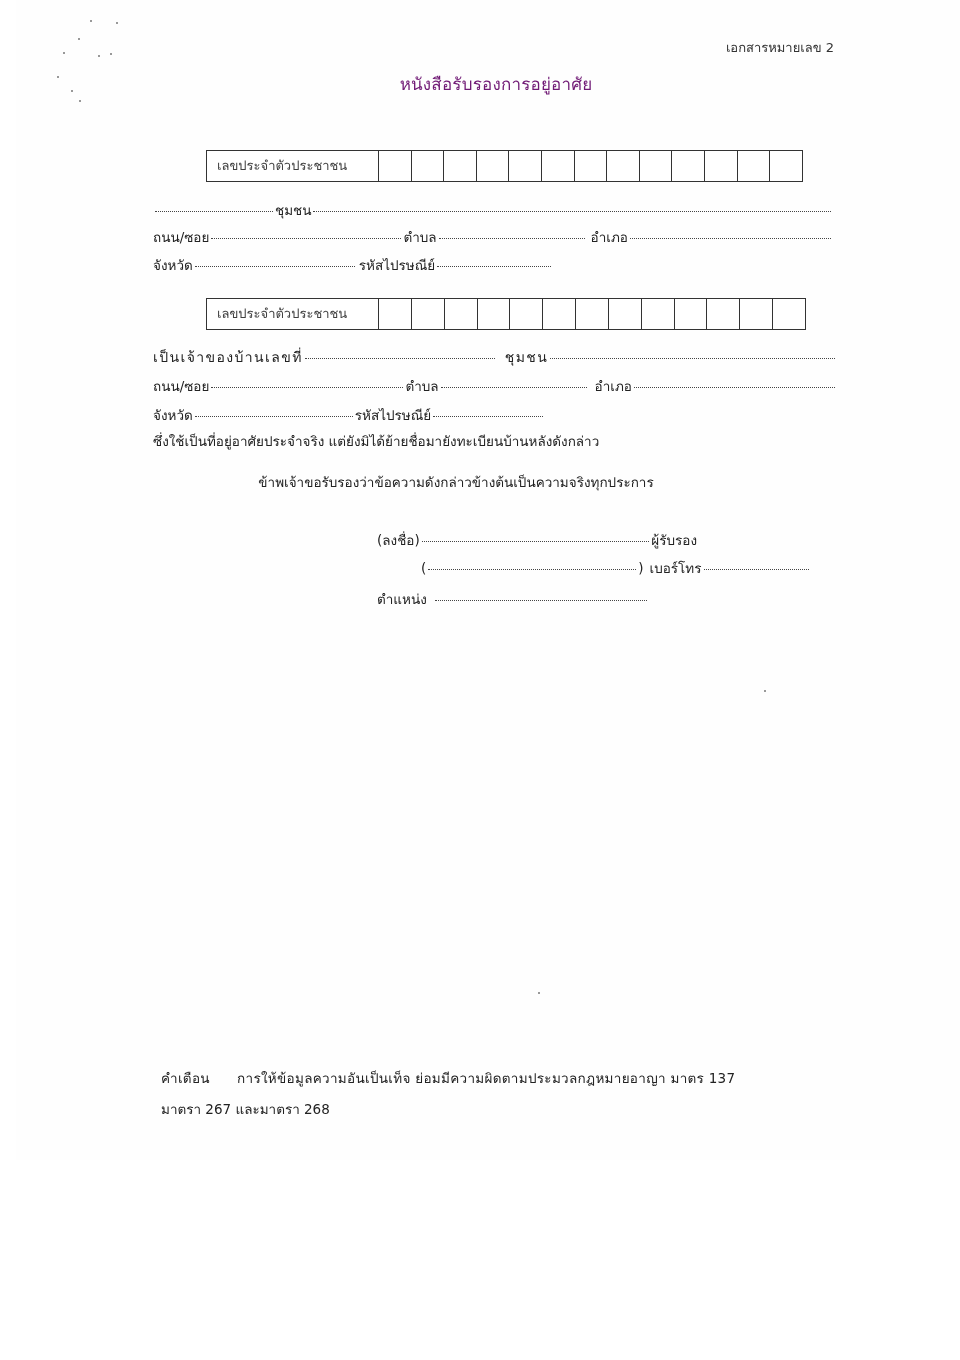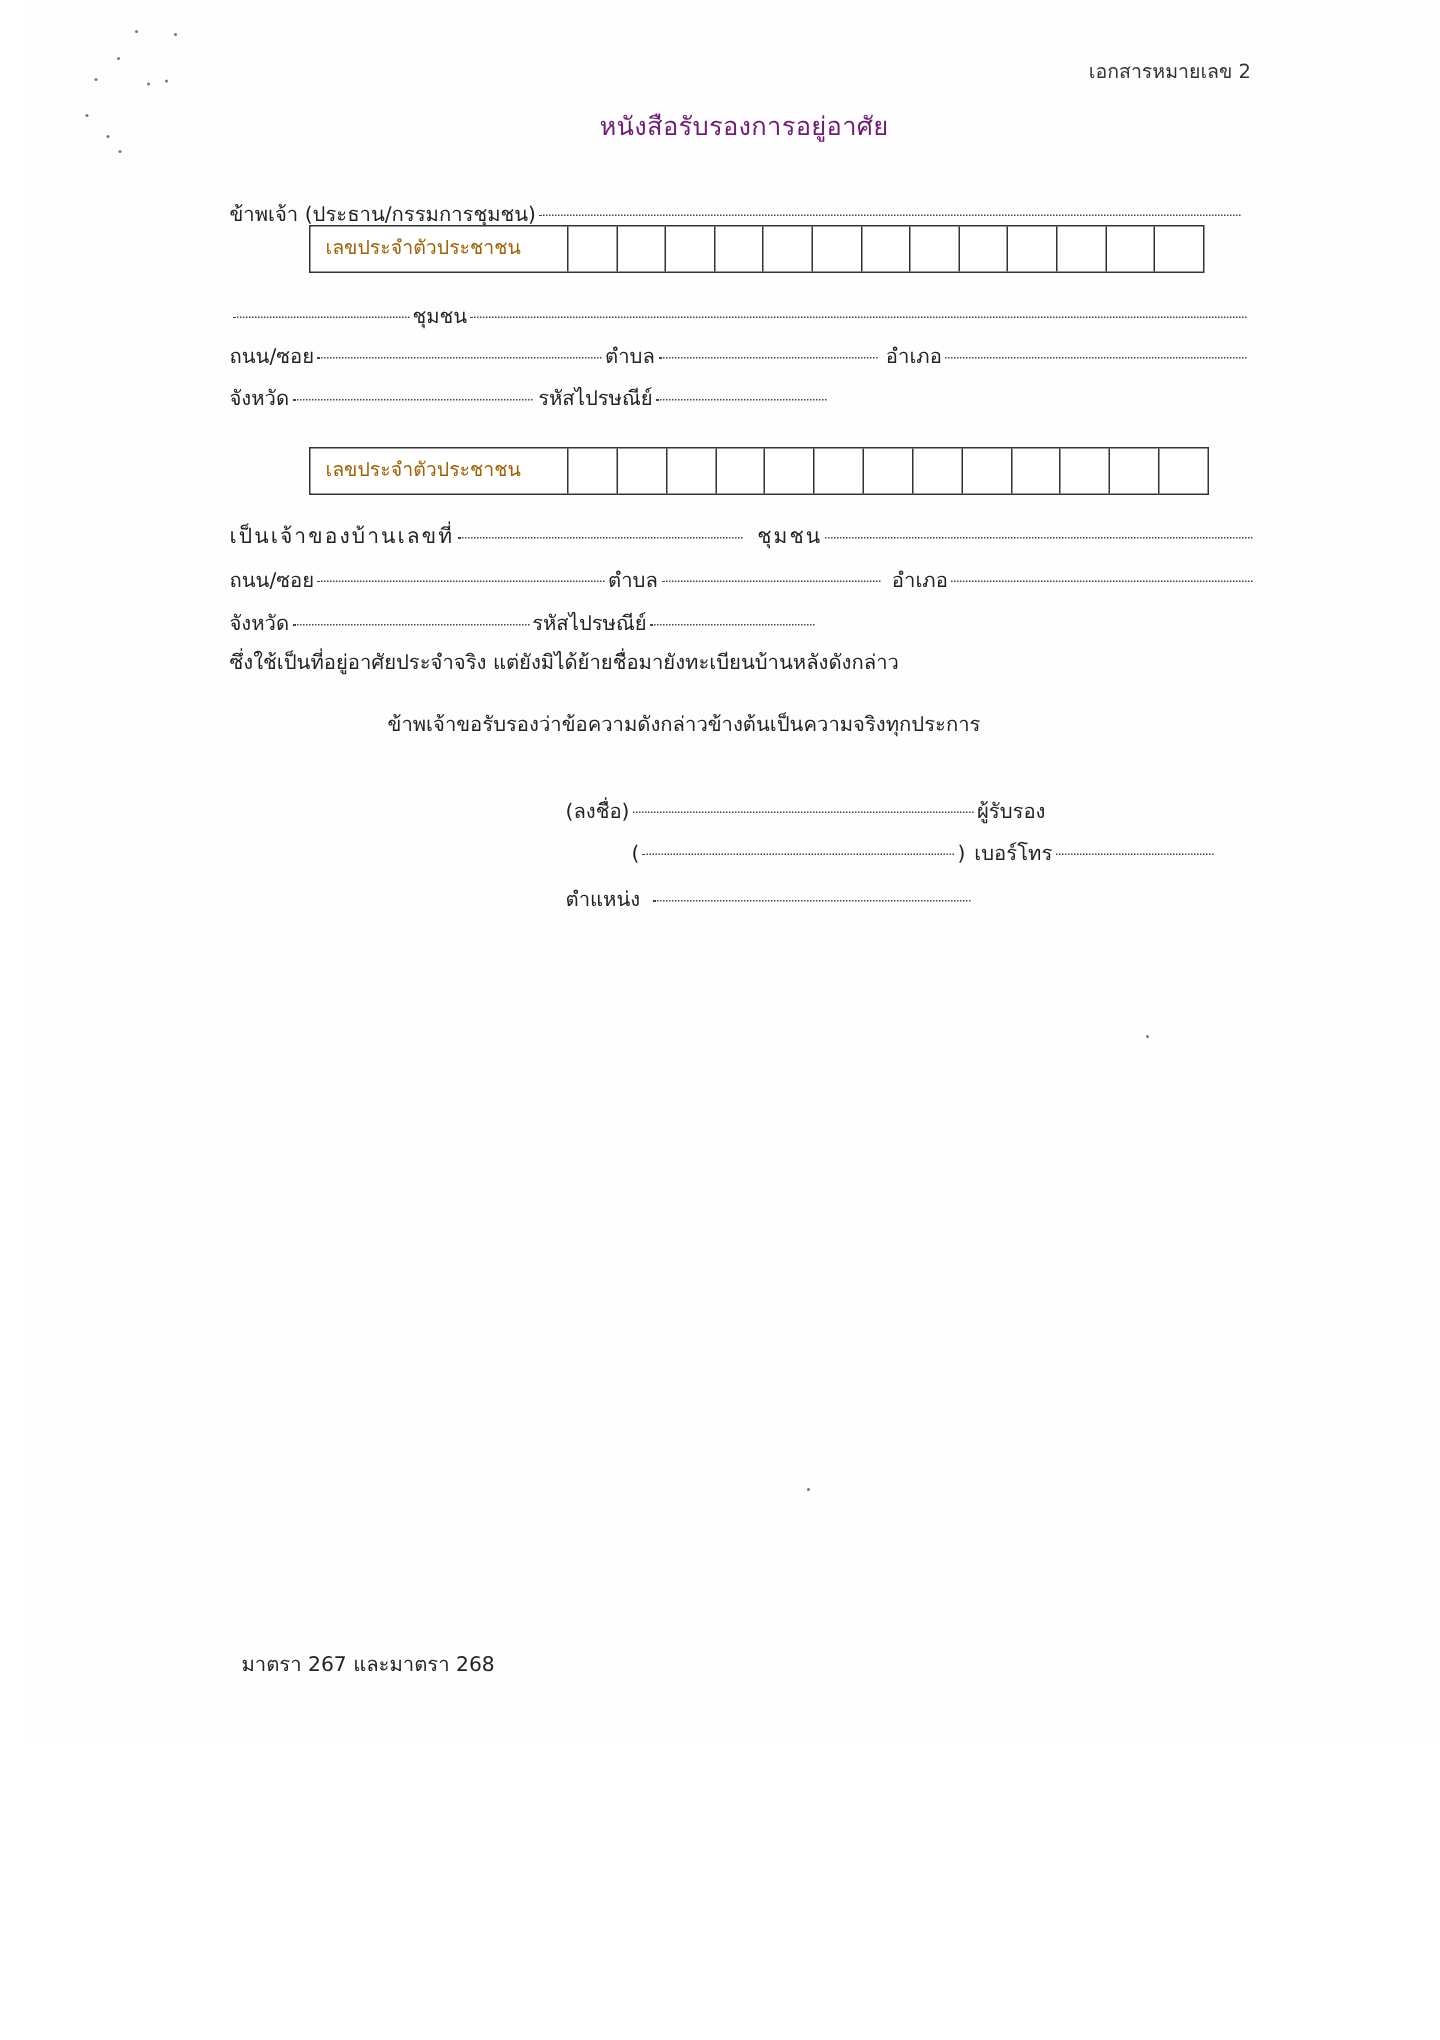--- a/index.html
+++ b/index.html
@@ -60,21 +60,21 @@
       box-sizing: border-box;
       background: #fff;
     }
     .idbox .id-label {
       width: 172px;
       border-right: 1.3px solid #333;
       font-size: 13px;
       line-height: 30px;
       padding-left: 10px;
       box-sizing: border-box;
-      color: #a16207;
+      color: #404040;
     }
     .idbox .cell {
       flex: 1 1 0;
       border-right: 1.3px solid #333;
       box-sizing: border-box;
     }
     .idbox .cell:last-child { border-right: none; }
     .spaced { letter-spacing: 1.4px; }
     .cert-line {
       left: 0; width: 880px; text-align: center;
@@ -108,24 +108,20 @@
     <span class="speck" style="left:41px;top:76px;"></span>
     <span class="speck" style="left:55px;top:90px;"></span>
     <span class="speck" style="left:63px;top:100px;"></span>
     <span class="speck" style="left:748px;top:690px;"></span>
     <span class="speck" style="left:522px;top:992px;"></span>
   </div>
 
   <div class="abs doc-number">เอกสารหมายเลข 2</div>
   <div class="abs doc-title">หนังสือรับรองการอยู่อาศัย</div>
 
-  <div class="line" style="left:137px; top:131px; width:676px;">
-    <span class="lbl">ข้าพเจ้า (ประธาน/กรรมการชุมชน)</span>
-    <span class="dots"></span>
-  </div>
 
   <div class="idbox" style="left:190px; top:150px; width:597px;">
     <div class="id-label">เลขประจำตัวประชาชน</div>
     <div class="cell"></div>
     <div class="cell"></div>
     <div class="cell"></div>
     <div class="cell"></div>
     <div class="cell"></div>
     <div class="cell"></div>
     <div class="cell"></div>
@@ -219,16 +215,21 @@
     <span class="lbl" style="margin-left:6px;">เบอร์โทร</span>
     <span class="dots"></span>
   </div>
 
   <div class="line" style="left:361px; top:588px; width:272px;">
     <span class="lbl">ตำแหน่ง</span>
     <span class="dots" style="margin-left:8px;"></span>
   </div>
 
 
+  <div class="abs note" style="left:145px; top:1067px; letter-spacing:0.3px;">
+    <span>คำเตือน</span>
+    <span style="display:inline-block; width:18px;"></span>
+    <span>การให้ข้อมูลความอันเป็นเท็จ ย่อมมีความผิดตามประมวลกฎหมายอาญา มาตร 137</span>
+  </div>
 
   <div class="abs note" style="left:145px; top:1098px;">มาตรา 267 และมาตรา 268</div>
 
 </div>
 
 </body></html>

